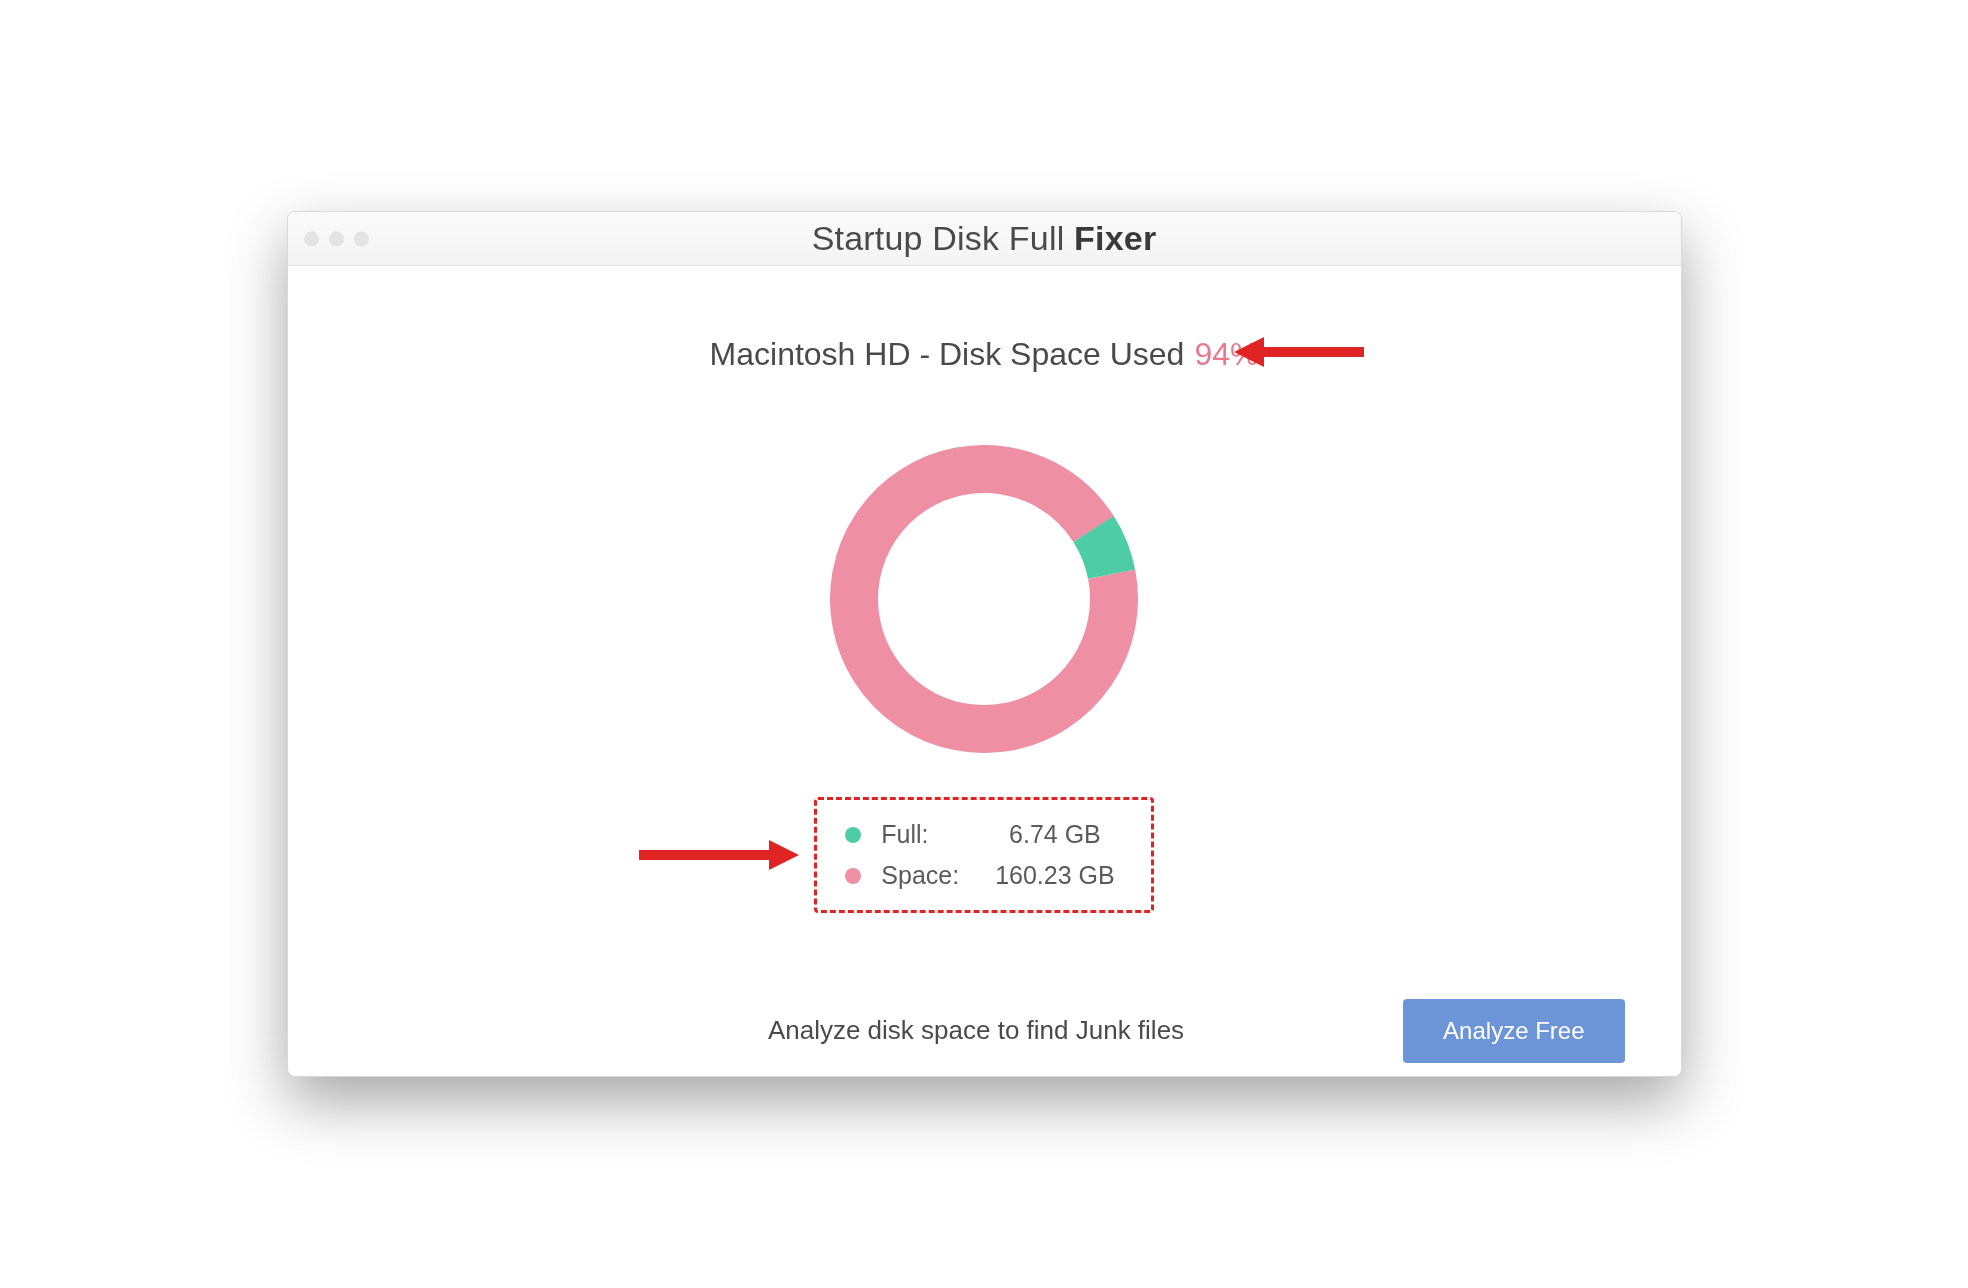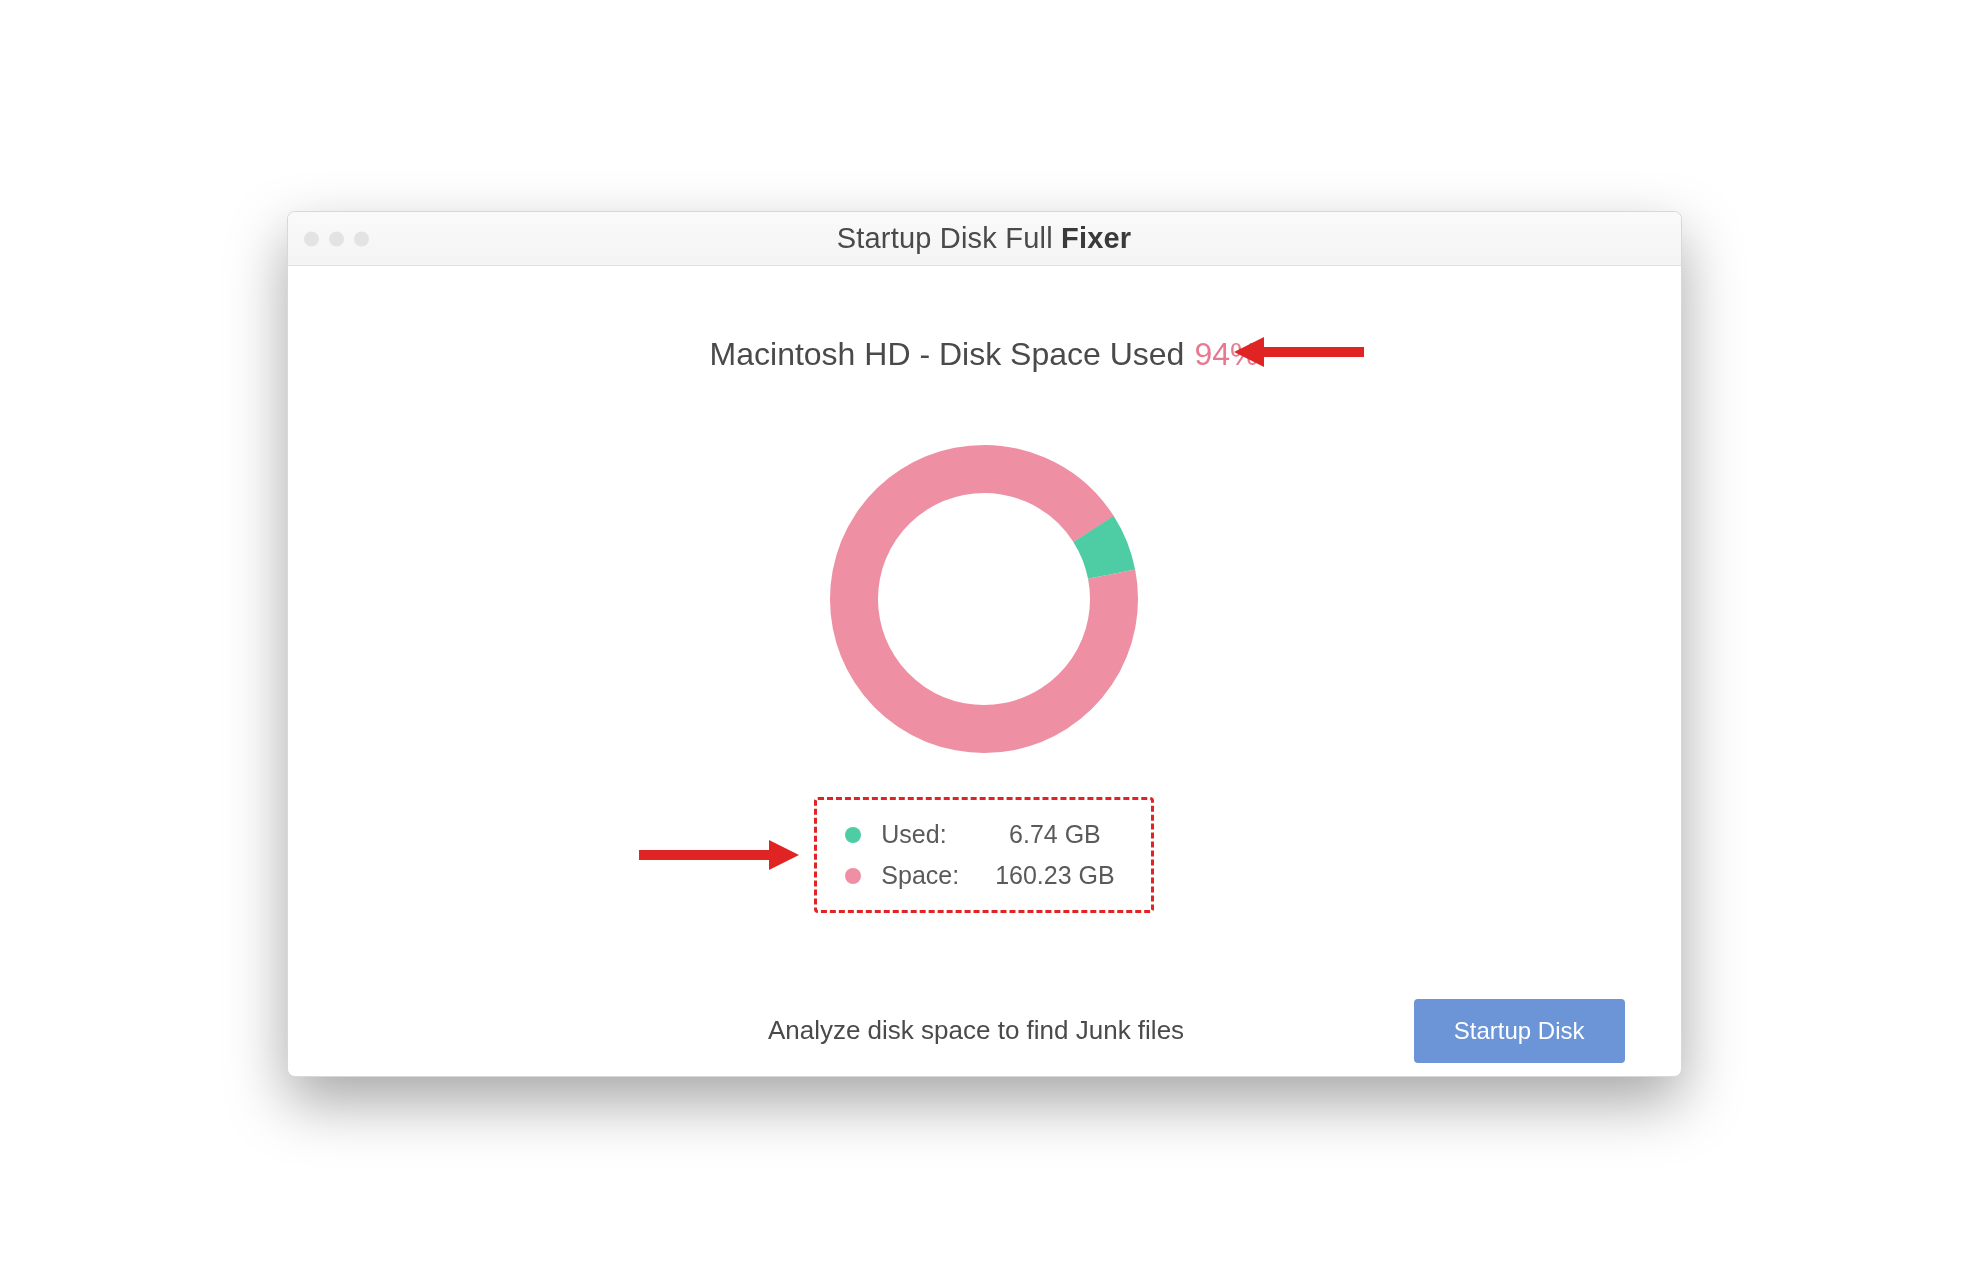--- a/index.html
+++ b/index.html
@@ -42,21 +42,21 @@
     gap: 10px;
   }
   .traffic-light {
     width: 15px;
     height: 15px;
     border-radius: 50%;
     background: #e4e3e3;
   }
   .title {
     margin: 0 auto;
-    font-size: 29px;
+    font-size: 34px;
     color: #4a4a4a;
     font-weight: 300;
     letter-spacing: 0.2px;
   }
   .title .bold {
     font-weight: 600;
     color: #3a3a3a;
   }
   .content {
     padding: 70px 40px 36px 40px;
@@ -209,32 +209,32 @@
       <svg class="arrow-left-to-right" viewBox="0 0 160 40">
         <line x1="0" y1="20" x2="136" y2="20" stroke="#e02424" stroke-width="10"></line>
         <polygon points="160,20 130,5 130,35" fill="#e02424"></polygon>
       </svg>
 
       <div class="stats-box">
         <table class="stats-table">
           <tbody>
               <tr>
             <td><span class="swatch swatch-free"></span></td>
-            <td class="stats-label">Used:</td>
+            <td class="stats-label">Full:</td>
             <td class="stats-val">6.74 GB</td>
           </tr>
           <tr>
             <td><span class="swatch swatch-used"></span></td>
             <td class="stats-label">Space:</td>
             <td class="stats-val">160.23 GB</td>
           </tr>
         </tbody>
           </table>
       </div>
     </div>
 
     <div class="bottom-row">
       <span class="bottom-text">Analyze disk space to find Junk files</span>
-      <button class="analyze-btn">Startup Disk</button>
+      <button class="analyze-btn">Analyze Free</button>
     </div>
 
   </div>
 </div>
 
 </body></html>

